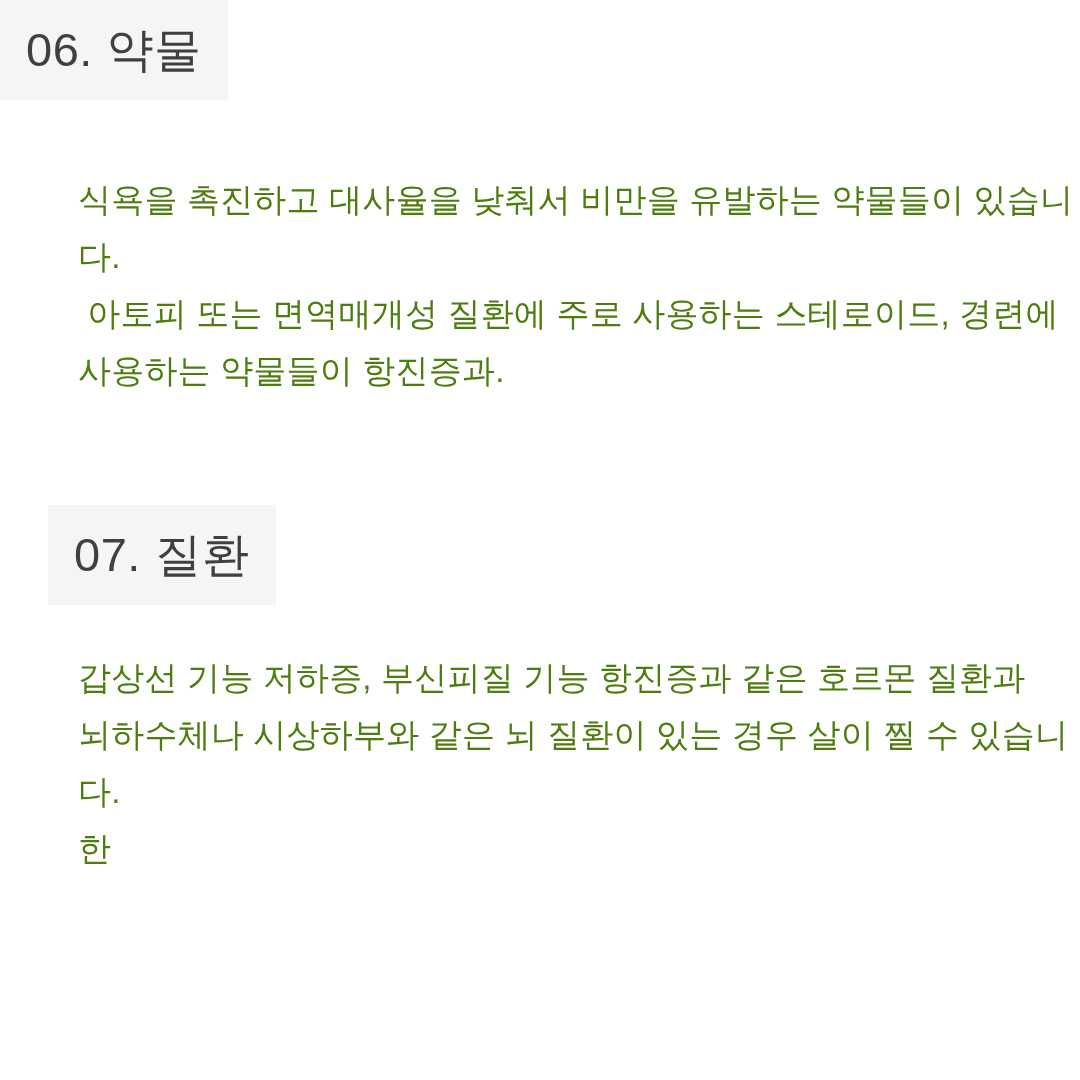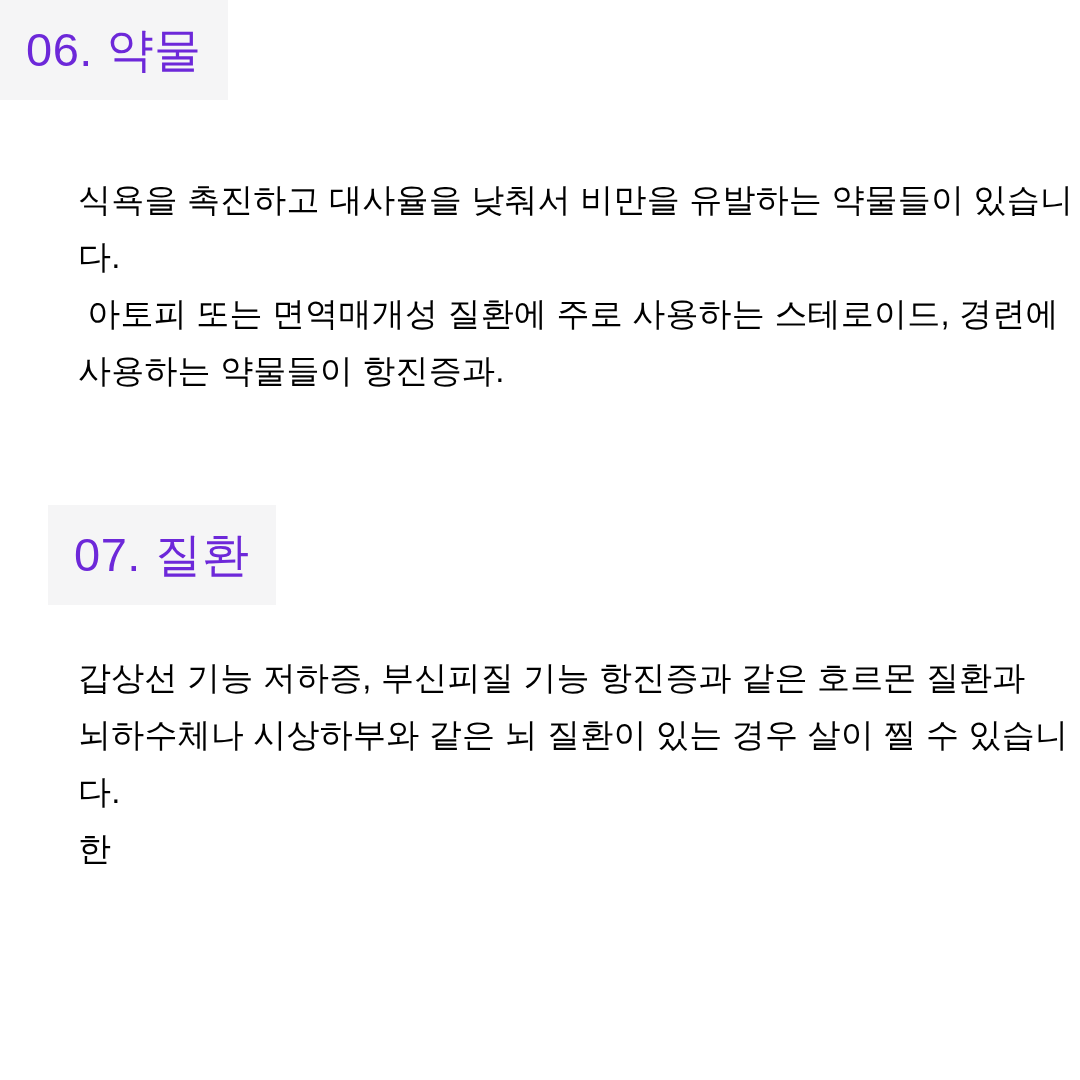--- a/index.html
+++ b/index.html
@@ -25,29 +25,29 @@
     align-items: center;
     box-sizing: border-box;
     padding-left: 26px;
   }
   .heading-box.first { top: 0; }
   .heading-box.second { top: 505px; margin-left: 48px; }
   .heading-title {
     margin: 0;
     font-size: 47px;
     font-weight: 400;
-    color: #6d28d9;
+    color: #404040;
     letter-spacing: 0.5px;
     white-space: nowrap;
   }
   .body-block {
     position: absolute;
     left: 78px;
     width: 990px;
-    color: #000000;
+    color: #4d7c0f;
     font-size: 33px;
     font-weight: 400;
     line-height: 57px;
     letter-spacing: 0.2px;
   }
   .body-block.first { top: 171px; }
   .body-block.second { top: 649px; }
   .text-line {
     white-space: pre;
   }

